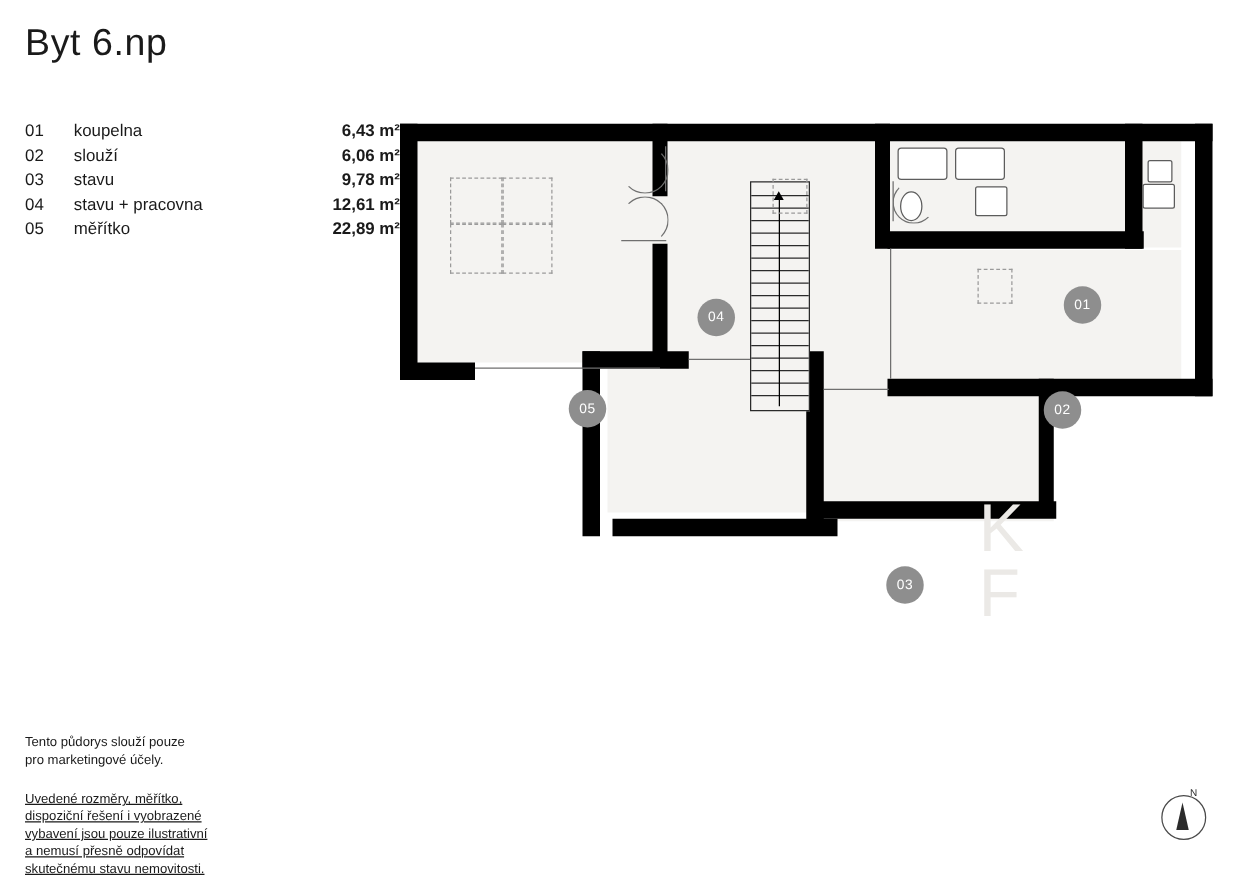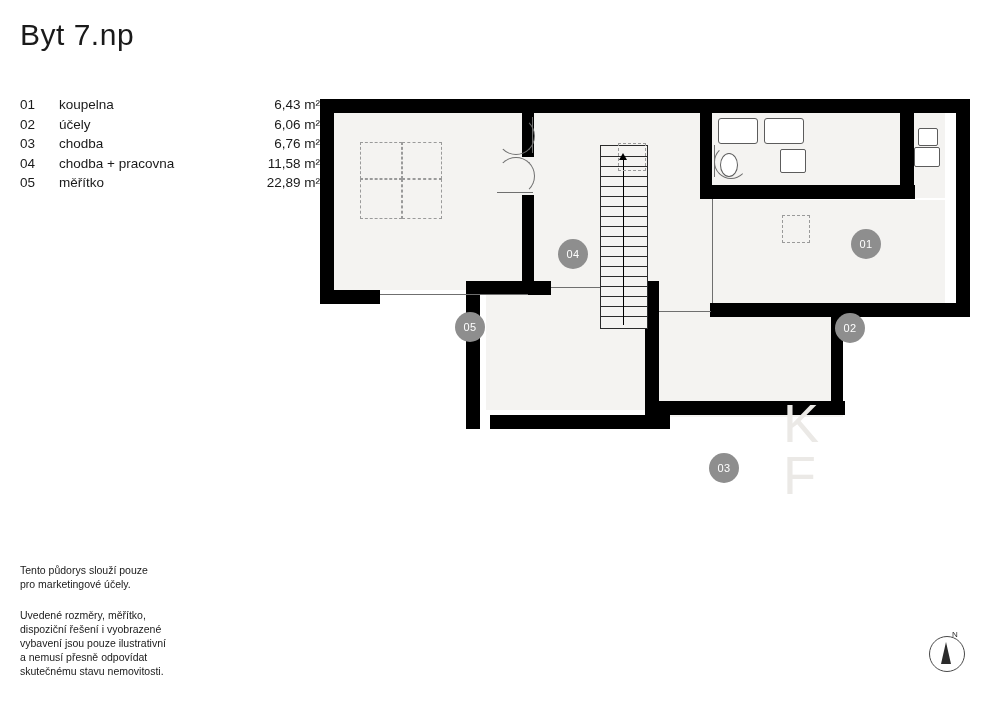--- a/index.html
+++ b/index.html
@@ -49,32 +49,34 @@
   .legend-name {
     position: absolute;
     left: 39px;
     top: 0;
   }
   .legend-area {
     position: absolute;
     right: 0;
     top: 0;
     text-align: right;
+    font-weight: bold;
   }
 
   
   .note {
     position: absolute;
     left: 20px;
     font-size: 10.5px;
     line-height: 14px;
     color: #1a1a1a;
+    margin-top: 24px;
   }
   #note1 { top: 563px; }
-  #note2 { top: 608px; }
+  #note2 { top: 608px; text-decoration: underline; }
 
   
   #plan {
     position: absolute;
     left: 300px;
     top: 85px;
     width: 690px;
     height: 380px;
   }
   .wall {
@@ -196,42 +198,42 @@
     position: absolute;
     left: 27px;
     top: -2px;
     font-size: 8px;
     color: #2b2b2b;
   }
 </style>
 </head>
 <body>
 
-<div id="title">Byt 7.np</div>
+<div id="title">Byt 6.np</div>
 
 <div id="legend">
   <div class="legend-row">
     <span class="legend-num">01</span>
     <span class="legend-name">koupelna</span>
     <span class="legend-area">6,43 m²</span>
   </div>
   <div class="legend-row">
     <span class="legend-num">02</span>
-    <span class="legend-name">účely</span>
+    <span class="legend-name">slouží</span>
     <span class="legend-area">6,06 m²</span>
   </div>
   <div class="legend-row">
     <span class="legend-num">03</span>
-    <span class="legend-name">chodba</span>
-    <span class="legend-area">6,76 m²</span>
+    <span class="legend-name">stavu</span>
+    <span class="legend-area">9,78 m²</span>
   </div>
   <div class="legend-row">
     <span class="legend-num">04</span>
-    <span class="legend-name">chodba + pracovna</span>
-    <span class="legend-area">11,58 m²</span>
+    <span class="legend-name">stavu + pracovna</span>
+    <span class="legend-area">12,61 m²</span>
   </div>
   <div class="legend-row">
     <span class="legend-num">05</span>
     <span class="legend-name">měřítko</span>
     <span class="legend-area">22,89 m²</span>
   </div>
 </div>
 
 <div class="note" id="note1" style="white-space:pre-line">Tento půdorys slouží pouze
 pro marketingové účely.</div>

